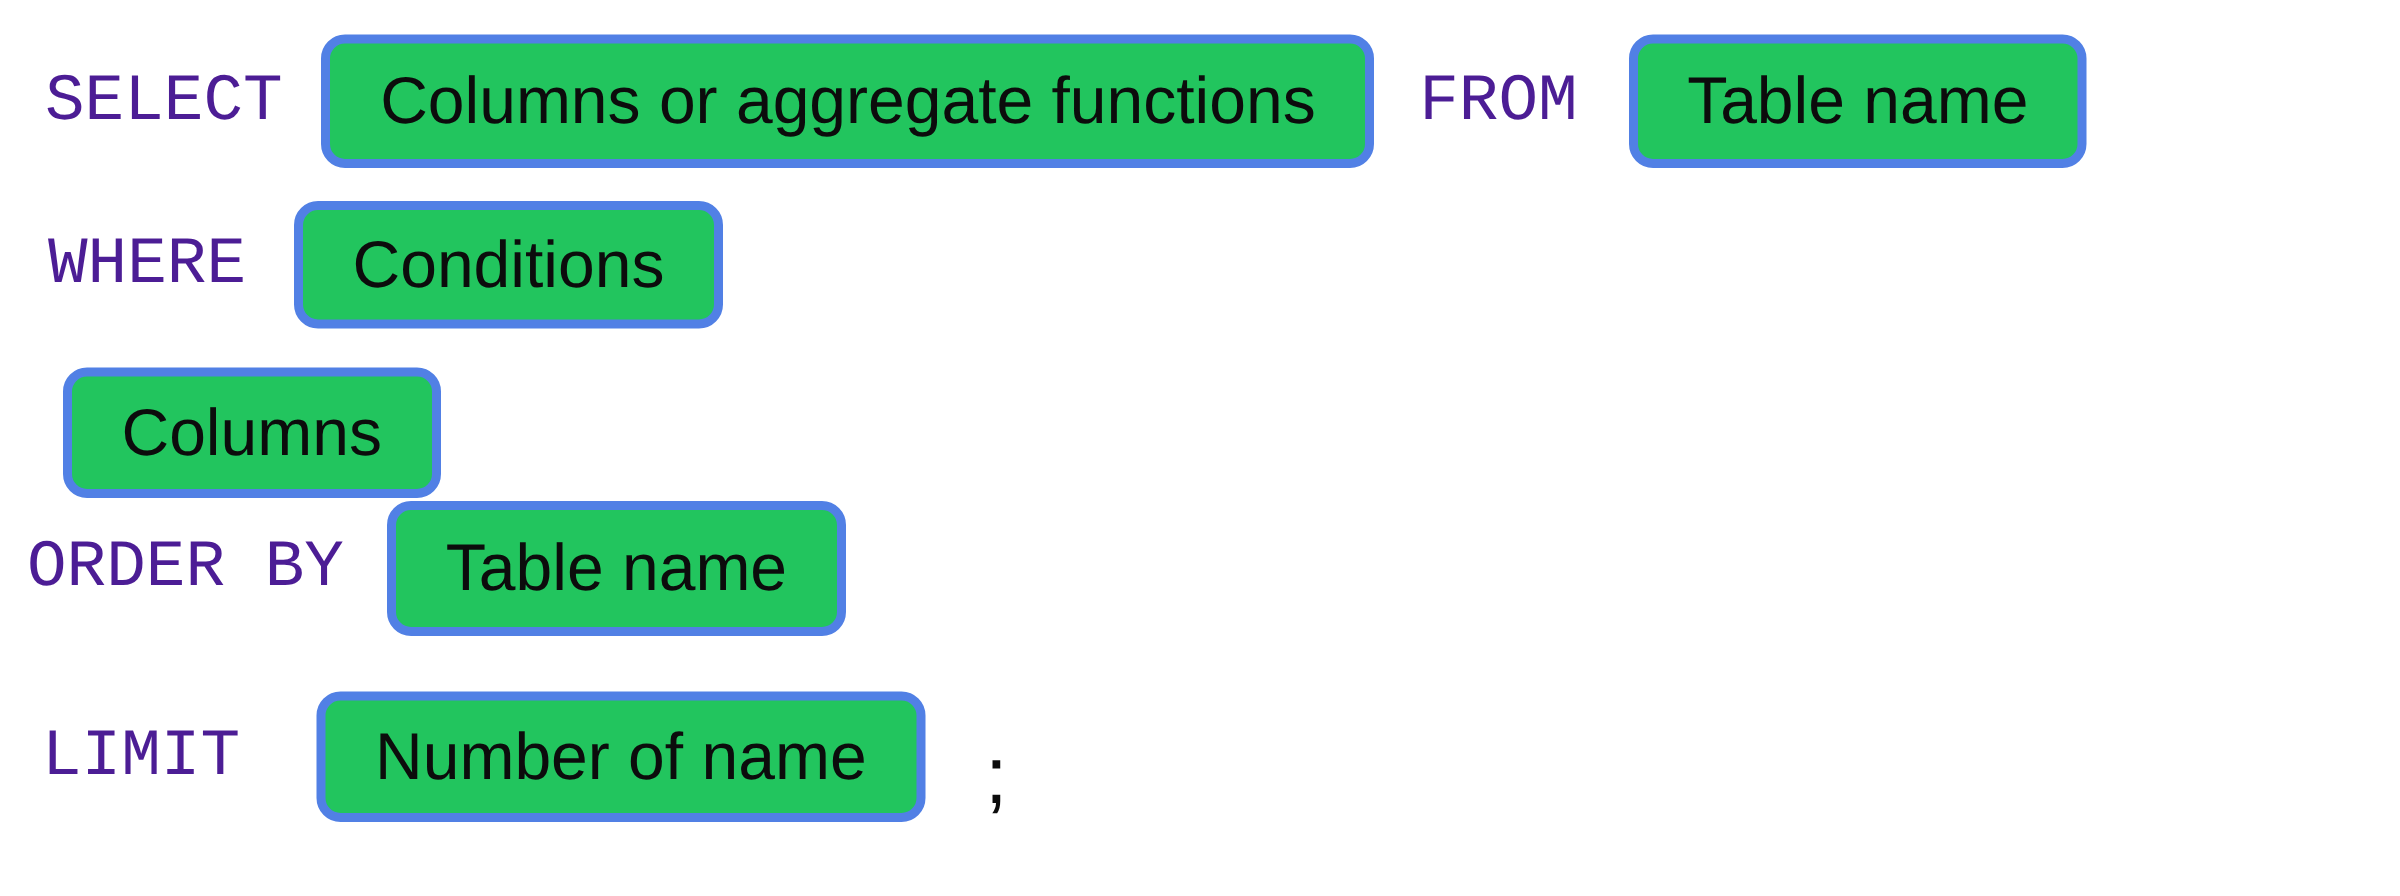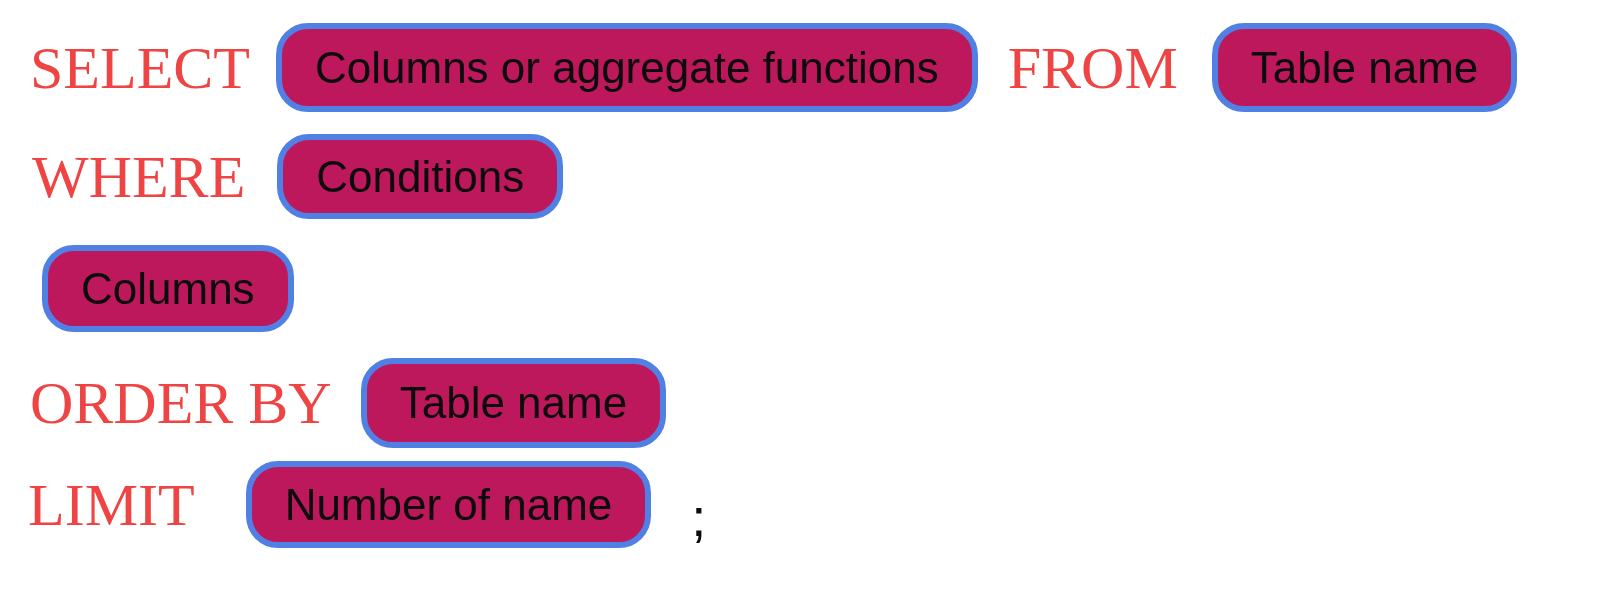--- a/index.html
+++ b/index.html
@@ -18,45 +18,45 @@
   }
   .row {
     position: absolute;
     left: 0;
     display: flex;
     align-items: stretch;
     gap: 26px;
   }
   .kw {
     align-self: center;
-    font-family: Liberation Serif, serif;
-    font-size: 60px;
+    font-family: Liberation Mono, monospace;
+    font-size: 44px;
     line-height: 1;
-    color: #ef4444;
+    color: #4c1d95;
     white-space: pre;
   }
   .box {
     display: flex;
     align-items: center;
     border: 6px solid var(--accent);
-    border-radius: 32px;
-    background: #be185d;
+    border-radius: 16px;
+    background: #22c55e;
     padding: 0 33px;
   }
   .box-label {
     font-family: "Liberation Sans", sans-serif;
     font-size: 44px;
     line-height: 1;
     color: #0c0c0c;
     white-space: pre;
   }
   .row1 { top: 23px;  height: 89px; margin-left: 30px; }
   .row2 { top: 134px; height: 85px; margin-left: 32px; }
   .row3 { top: 245px; height: 87px; margin-left: 30px; }
-  .row4 { top: 358px; height: 90px; margin-left: 30px; justify-content: center; }
+  .row4 { top: 334px; height: 90px; margin-left: 18px; justify-content: center; }
   .row5 { top: 461px; height: 87px; margin-left: 28px; gap: 48px; }
 
   .kw-from   { margin-left: 4px; }
   .box-table { margin-left: 8px; }
   .row2 .box { margin-left: 6px; }
   .row3 .box { margin-left: 12px; }
   .row4 .box-first { margin-left: 3px; }
   .row5 .box { margin-left: 3px; }
 
   .terminator {

